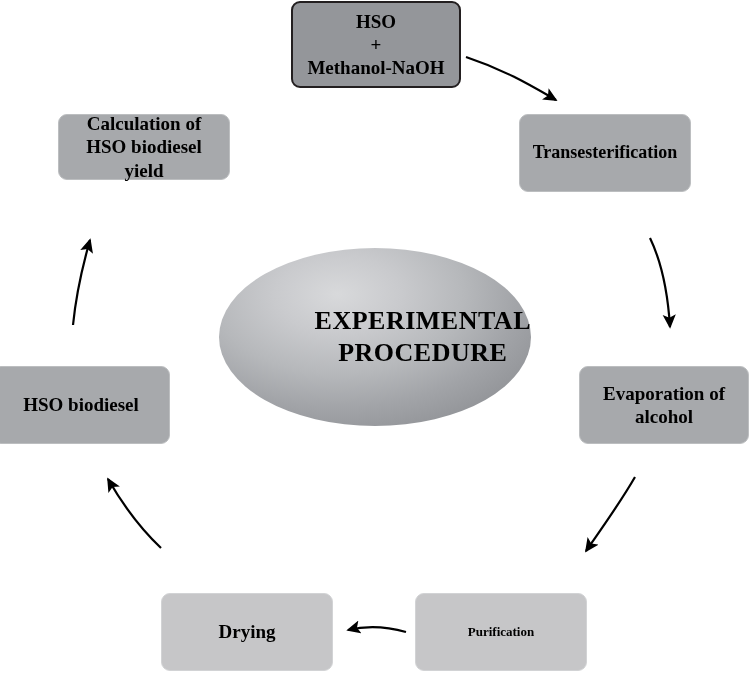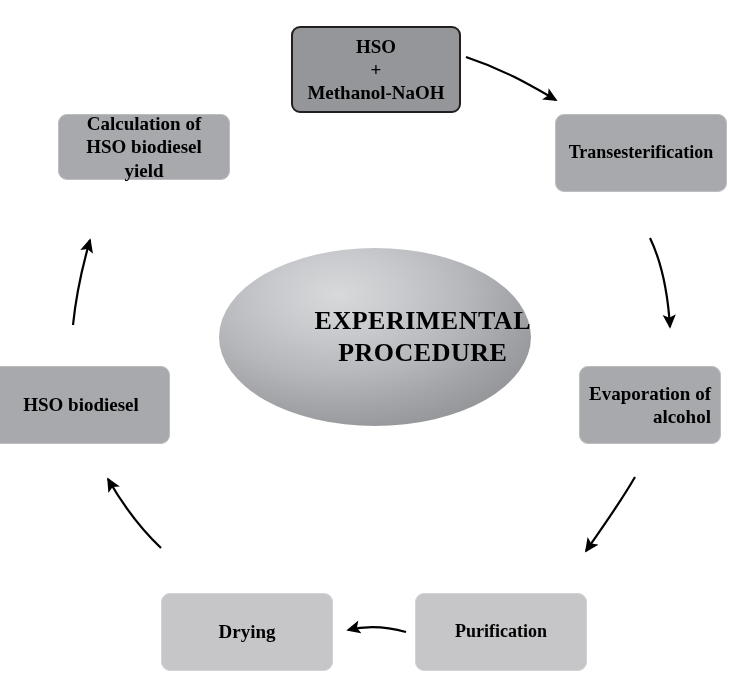--- a/index.html
+++ b/index.html
@@ -38,35 +38,32 @@
     background: #a7a9ac;
     border: 1px solid #bcbec0;
   }
   .node-light {
     background: #c6c6c8;
     border: 1px solid #d2d3d5;
   }
   #node-feedstock {
     left: 291px;  top: 1px;   width: 170px; height: 87px;
     font-size: 19px;
-    margin-top: 25px;
   }
   #node-transesterification {
     left: 519px;  top: 114px; width: 172px; height: 78px;
     font-size: 18px;
-    margin-left: 36px;
   }
   #node-evaporation {
-    left: 579px;  top: 366px; width: 142px; height: 78px;
+    left: 579px;  top: 366px; width: 170px; height: 78px;
     font-size: 19px;
-    text-align: right;
   }
   #node-purification {
     left: 415px;  top: 593px; width: 172px; height: 78px;
-    font-size: 18px;
+    font-size: 13px;
   }
   #node-drying {
     left: 161px;  top: 593px; width: 172px; height: 78px;
     font-size: 19px;
   }
   #node-hso-biodiesel {
     left: -8px;   top: 366px; width: 178px; height: 78px;
     font-size: 19px;
   }
   #node-calculation {

